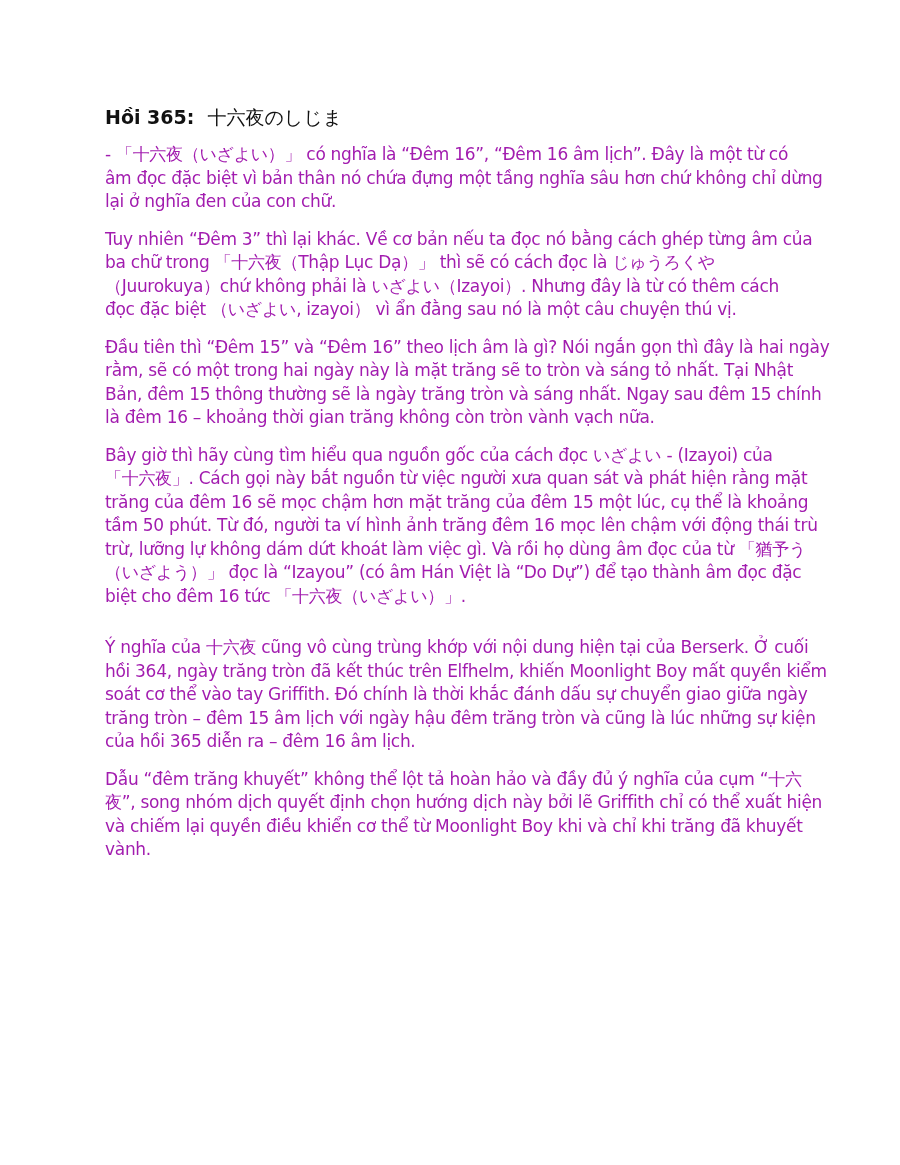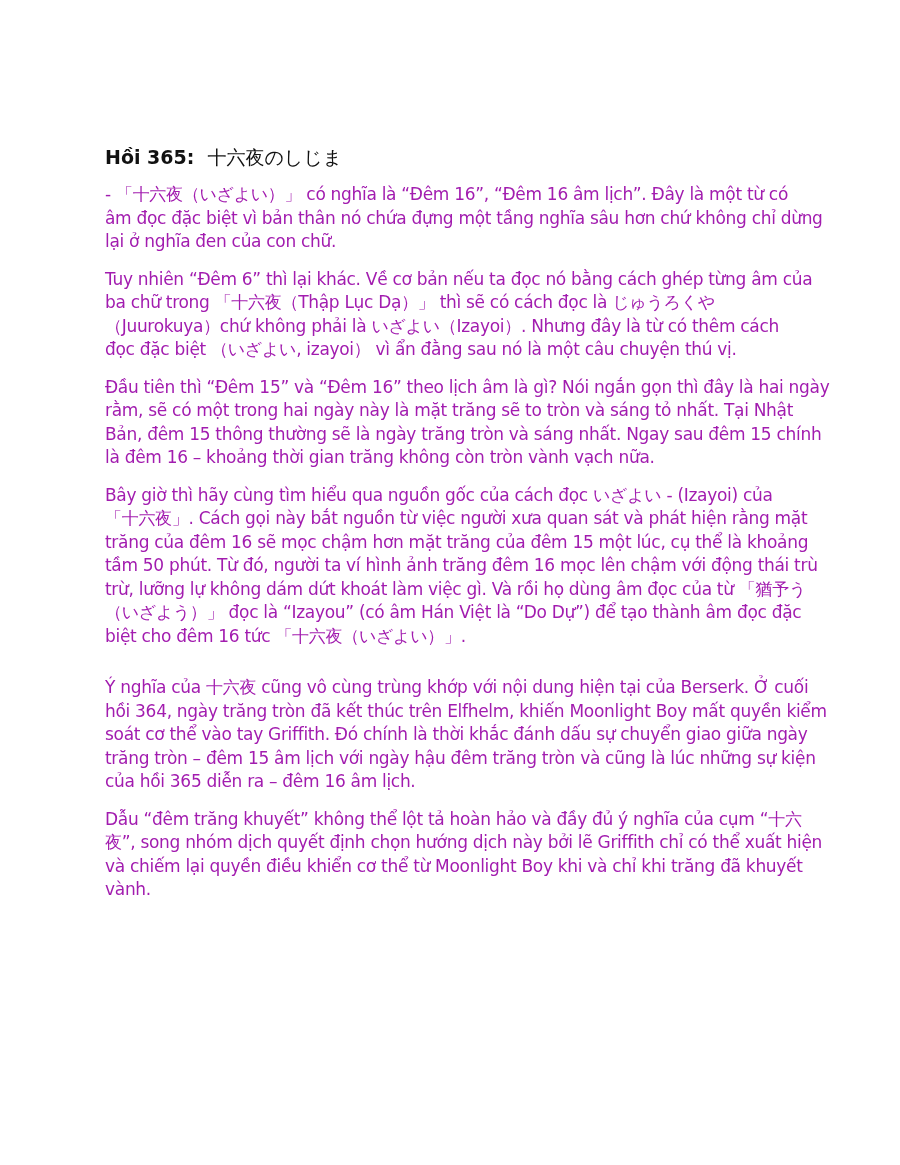--- a/index.html
+++ b/index.html
@@ -18,21 +18,20 @@
     position: absolute;
     inset: 0;
     background: #ffffff;
   }
   .content {
     position: absolute;
     left: 105px;
     top: 105px;
     width: 780px;
     color: #1b1b1b;
-    margin-top: 40px;
   }
   h1.doc-title {
     font-size: 19px;
     line-height: 24px;
     margin: 0 0 14px 0;
     font-weight: normal;
     color: #111111;
     white-space: nowrap;
   }
   h1.doc-title .t-prefix {
@@ -63,21 +62,21 @@
     <h1 class="doc-title">
       <span class="t-prefix">Hồi 365:</span>
       <span class="t-jp">十六夜のしじま</span>
     </h1>
 
     <p class="doc-paragraph">- 「十六夜（いざよい）」 có nghĩa là “Đêm 16”, “Đêm 16 âm lịch”. Đây là một từ có
 âm đọc đặc biệt vì bản thân nó chứa đựng một tầng nghĩa sâu hơn chứ không chỉ dừng
 lại ở nghĩa đen của con chữ.</p>
 
 
-    <p class="doc-paragraph">Tuy nhiên “Đêm 6” thì lại khác. Về cơ bản nếu ta đọc nó bằng cách ghép từng âm của
+    <p class="doc-paragraph">Tuy nhiên “Đêm 3” thì lại khác. Về cơ bản nếu ta đọc nó bằng cách ghép từng âm của
 ba chữ trong 「十六夜（Thập Lục Dạ）」 thì sẽ có cách đọc là じゅうろくや
 （Juurokuya）chứ không phải là いざよい（Izayoi）. Nhưng đây là từ có thêm cách
 đọc đặc biệt （いざよい, izayoi） vì ẩn đằng sau nó là một câu chuyện thú vị.</p>
 
     <p class="doc-paragraph">Đầu tiên thì “Đêm 15” và “Đêm 16” theo lịch âm là gì? Nói ngắn gọn thì đây là hai ngày
 rằm, sẽ có một trong hai ngày này là mặt trăng sẽ to tròn và sáng tỏ nhất. Tại Nhật
 Bản, đêm 15 thông thường sẽ là ngày trăng tròn và sáng nhất. Ngay sau đêm 15 chính
 là đêm 16 – khoảng thời gian trăng không còn tròn vành vạch nữa.</p>
 
     <p class="doc-paragraph">Bây giờ thì hãy cùng tìm hiểu qua nguồn gốc của cách đọc いざよい - (Izayoi) của

